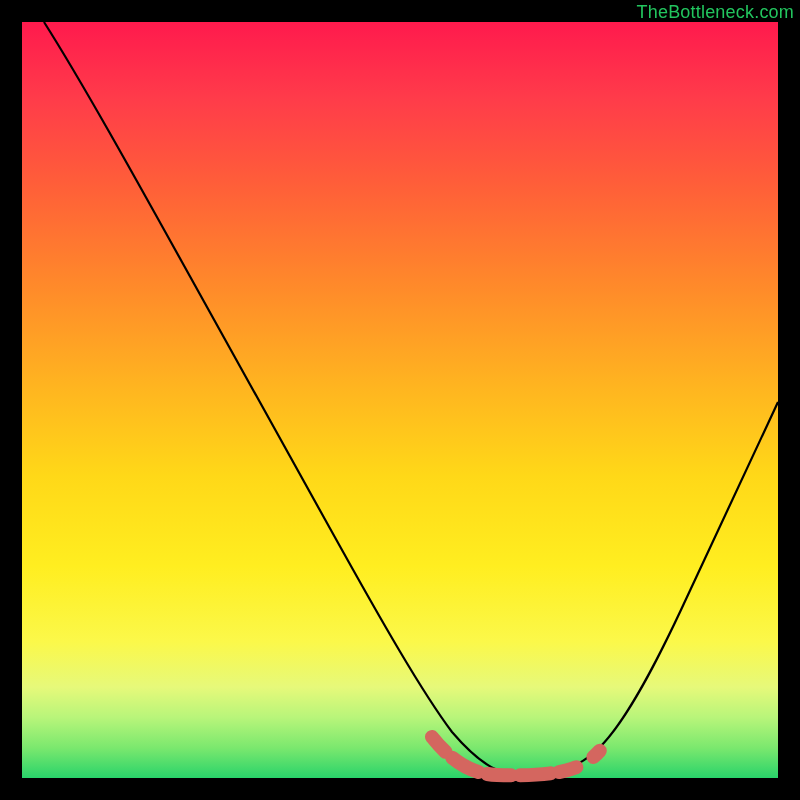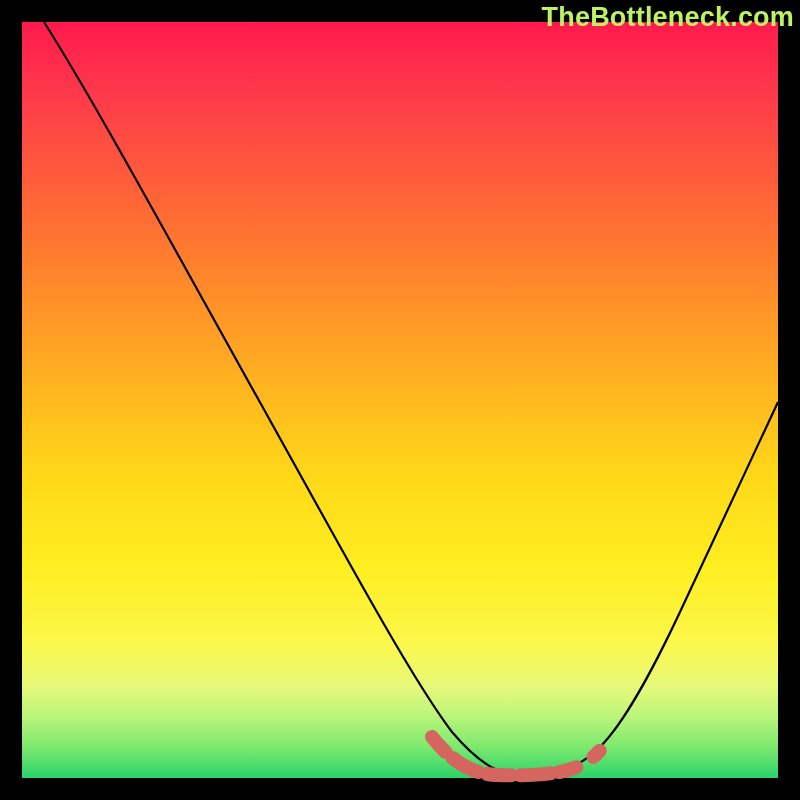--- a/index.html
+++ b/index.html
@@ -44,23 +44,23 @@
     left: 0;
     top: 0;
     width: 756px;
     height: 756px;
     overflow: visible;
   }
   .watermark {
     position: absolute;
     top: 2px;
     right: 6px;
-    color: #bef264;
-    font-size: 27px;
-    font-weight: 700;
+    color: #22c55e;
+    font-size: 18px;
+    font-weight: 400;
     letter-spacing: 0.2px;
     user-select: none;
   }
 </style>
 </head>
 <body>
 
 <div class="stage">
 
   <div class="plot">

